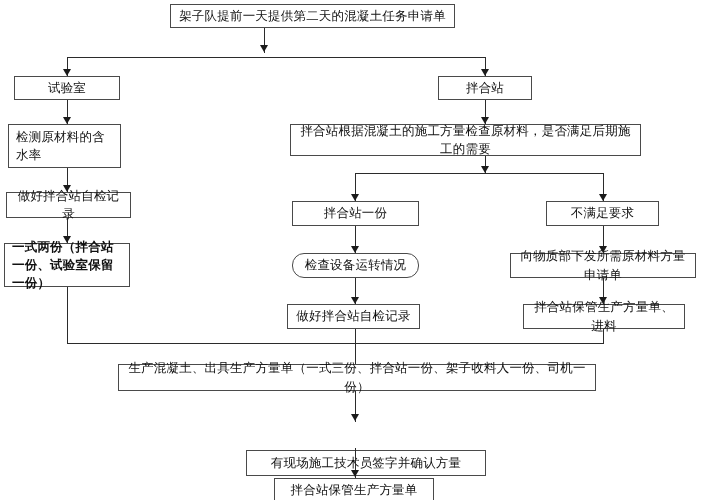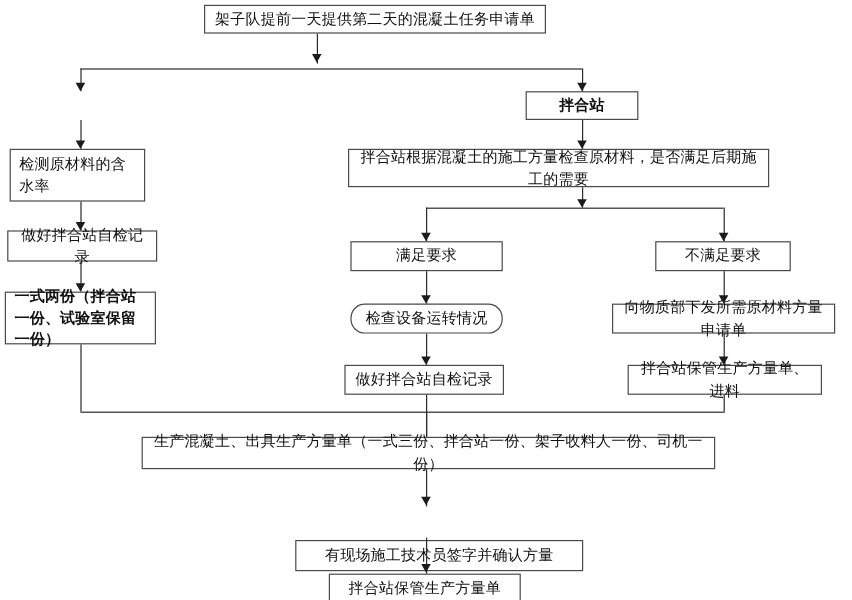--- a/index.html
+++ b/index.html
@@ -54,39 +54,42 @@
 </style>
 </head>
 <body>
 
 <div id="canvas">
 
   <div class="node" style="left:122px; top:4px; width:285px; height:24px;margin-left:48px;">
     <span>架子队提前一天提供第二天的混凝土任务申请单</span>
   </div>
 
+  <div class="node" style="left:14px; top:76px; width:106px; height:24px;">
+    <span>试验室</span>
+  </div>
 
-  <div class="node" style="left:438px; top:76px; width:94px; height:24px;font-weight:bold;">
+  <div class="node" style="left:438px; top:76px; width:94px; height:24px;">
     <span>拌合站</span>
   </div>
 
   <div class="node leftalign" style="left:8px; top:124px; width:113px; height:44px;">
     <span>检测原材料的含水率</span>
   </div>
 
   <div class="node" style="left:290px; top:124px; width:351px; height:32px;">
     <span>拌合站根据混凝土的施工方量检查原材料，是否满足后期施工的需要</span>
   </div>
 
   <div class="node" style="left:6px; top:192px; width:125px; height:26px;">
     <span>做好拌合站自检记录</span>
   </div>
 
   <div class="node" style="left:292px; top:201px; width:127px; height:25px;">
-    <span>满足要求</span>
+    <span>拌合站一份</span>
   </div>
 
   <div class="node" style="left:546px; top:201px; width:113px; height:25px;">
     <span>不满足要求</span>
   </div>
 
   <div class="node leftalign" style="left:4px; top:243px; width:126px; height:44px;font-weight:bold;">
     <span>一式两份（拌合站一份、试验室保留一份）</span>
   </div>
 

